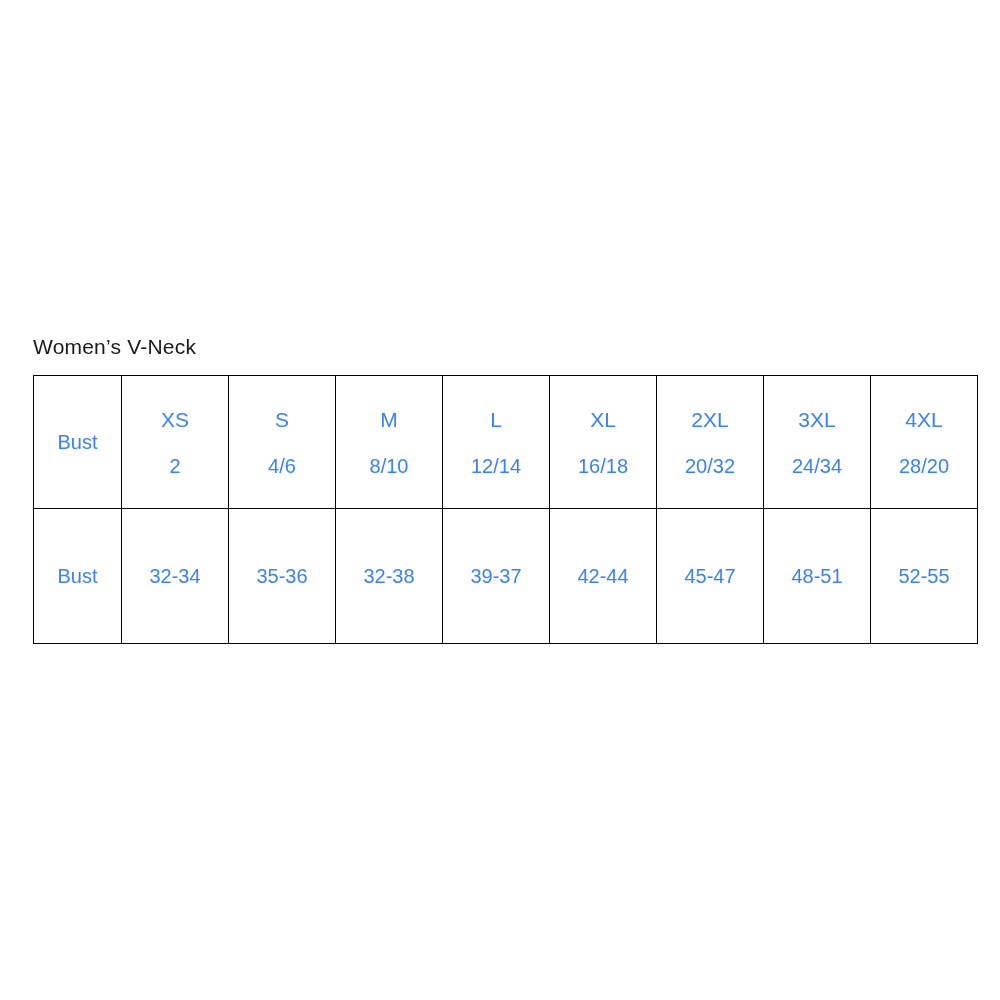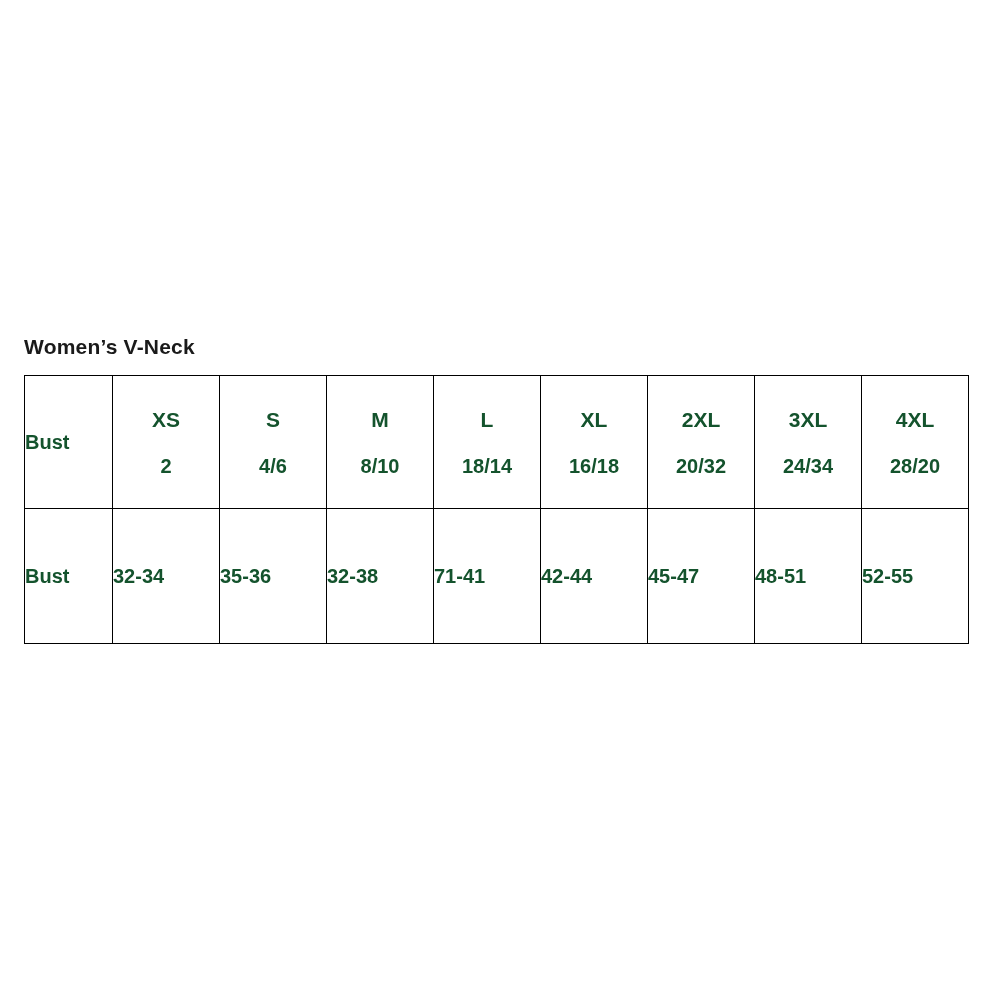--- a/index.html
+++ b/index.html
@@ -10,43 +10,42 @@
   body {
     width: 1000px;
     height: 1000px;
     font-family: "Liberation Sans", sans-serif;
     color: #000000;
     position: relative;
     overflow: hidden;
   }
   .sheet {
     position: absolute;
-    left: 24px;
+    left: 33px;
     top: 336px;
     width: 952px;
-    font-weight: bold;
   }
   .title {
     font-size: 21px;
     line-height: 1;
     color: #1a1a1a;
     margin-bottom: 18px;
     letter-spacing: 0.2px;
   }
   table.size-chart {
     border-collapse: collapse;
     table-layout: fixed;
     width: 945px;
   }
   table.size-chart td {
     border: 1px solid #000000;
-    text-align: left;
+    text-align: center;
     vertical-align: middle;
     font-size: 20px;
-    color: #14532d;
+    color: #3b82f6;
     padding: 0;
   }
   .col-head {
     width: 106px;
   }
   .row-head-cell {
     font-size: 20px;
   }
   tr.head-row td {
     height: 132px;
@@ -99,21 +98,21 @@
         </td>
         <td class="col-head">
           <div class="size-stack">
             <span class="stack-top">M</span>
             <span class="stack-bottom">8/10</span>
           </div>
         </td>
         <td class="col-head">
           <div class="size-stack">
             <span class="stack-top">L</span>
-            <span class="stack-bottom">18/14</span>
+            <span class="stack-bottom">12/14</span>
           </div>
         </td>
         <td class="col-head">
           <div class="size-stack">
             <span class="stack-top">XL</span>
             <span class="stack-bottom">16/18</span>
           </div>
         </td>
         <td class="col-head">
           <div class="size-stack">
@@ -141,21 +140,21 @@
         <td>
           <span class="cell-text">32-34</span>
         </td>
         <td>
           <span class="cell-text">35-36</span>
         </td>
         <td>
           <span class="cell-text">32-38</span>
         </td>
         <td>
-          <span class="cell-text">71-41</span>
+          <span class="cell-text">39-37</span>
         </td>
         <td>
           <span class="cell-text">42-44</span>
         </td>
         <td>
           <span class="cell-text">45-47</span>
         </td>
         <td>
           <span class="cell-text">48-51</span>
         </td>

